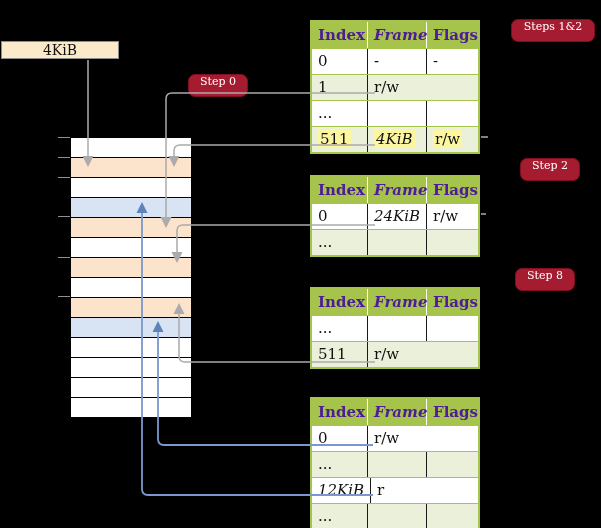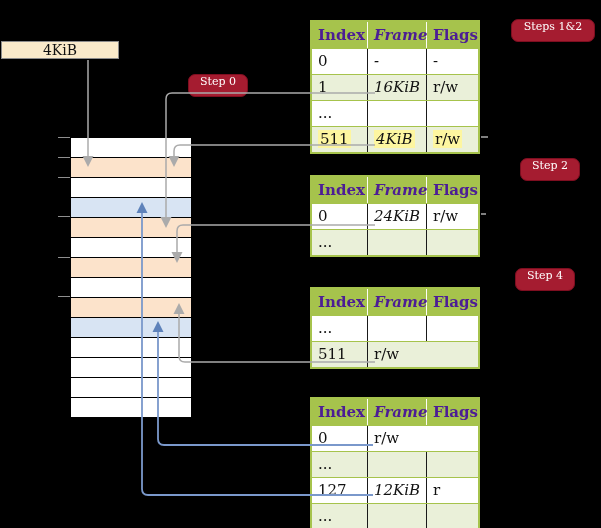--- a/index.html
+++ b/index.html
@@ -53,21 +53,21 @@
   #connectors{position:absolute;left:0;top:0;pointer-events:none;}
 </style>
 </head>
 <body>
 
 <div id="canvas">
   <div class="frame-label">4KiB</div>
   <div class="badge" id="badge-step0">Step 0</div>
   <div class="badge" id="badge-steps12">Steps 1&amp;2</div>
   <div class="badge" id="badge-step3">Step 2</div>
-  <div class="badge" id="badge-step4">Step 4</div>
+  <div class="badge" id="badge-step4">Step 8</div>
 
   <div id="memory-stack">
       <div class="mrow row-white"></div>
       <div class="mrow row-peach"></div>
       <div class="mrow row-white"></div>
       <div class="mrow row-blue"></div>
       <div class="mrow row-peach"></div>
       <div class="mrow row-white"></div>
       <div class="mrow row-peach"></div>
       <div class="mrow row-white"></div>
@@ -93,21 +93,20 @@
           <div class="cell c1">Frame</div>
           <div class="cell c2">Flags</div>
         </div>
         <div class="trow">
           <div class="cell c0">0</div>
           <div class="cell c1">-</div>
           <div class="cell c2">-</div>
         </div>
         <div class="trow shaded">
           <div class="cell c0">1</div>
-          <div class="cell c1">16KiB</div>
           <div class="cell c2">r/w</div>
         </div>
         <div class="trow">
           <div class="cell c0">...</div>
           <div class="cell c1"></div>
           <div class="cell c2"></div>
         </div>
         <div class="trow shaded">
           <div class="cell c0"><span class="hl">511</span></div>
           <div class="cell c1"><span class="hl">4KiB</span></div>
@@ -156,21 +155,20 @@
         <div class="trow">
           <div class="cell c0">0</div>
           <div class="cell c2">r/w</div>
         </div>
         <div class="trow shaded">
           <div class="cell c0">...</div>
           <div class="cell c1"></div>
           <div class="cell c2"></div>
         </div>
         <div class="trow">
-          <div class="cell c0">127</div>
           <div class="cell c1">12KiB</div>
           <div class="cell c2">r</div>
         </div>
         <div class="trow shaded">
           <div class="cell c0">...</div>
           <div class="cell c1"></div>
           <div class="cell c2"></div>
         </div>
       </div>
     </div>

